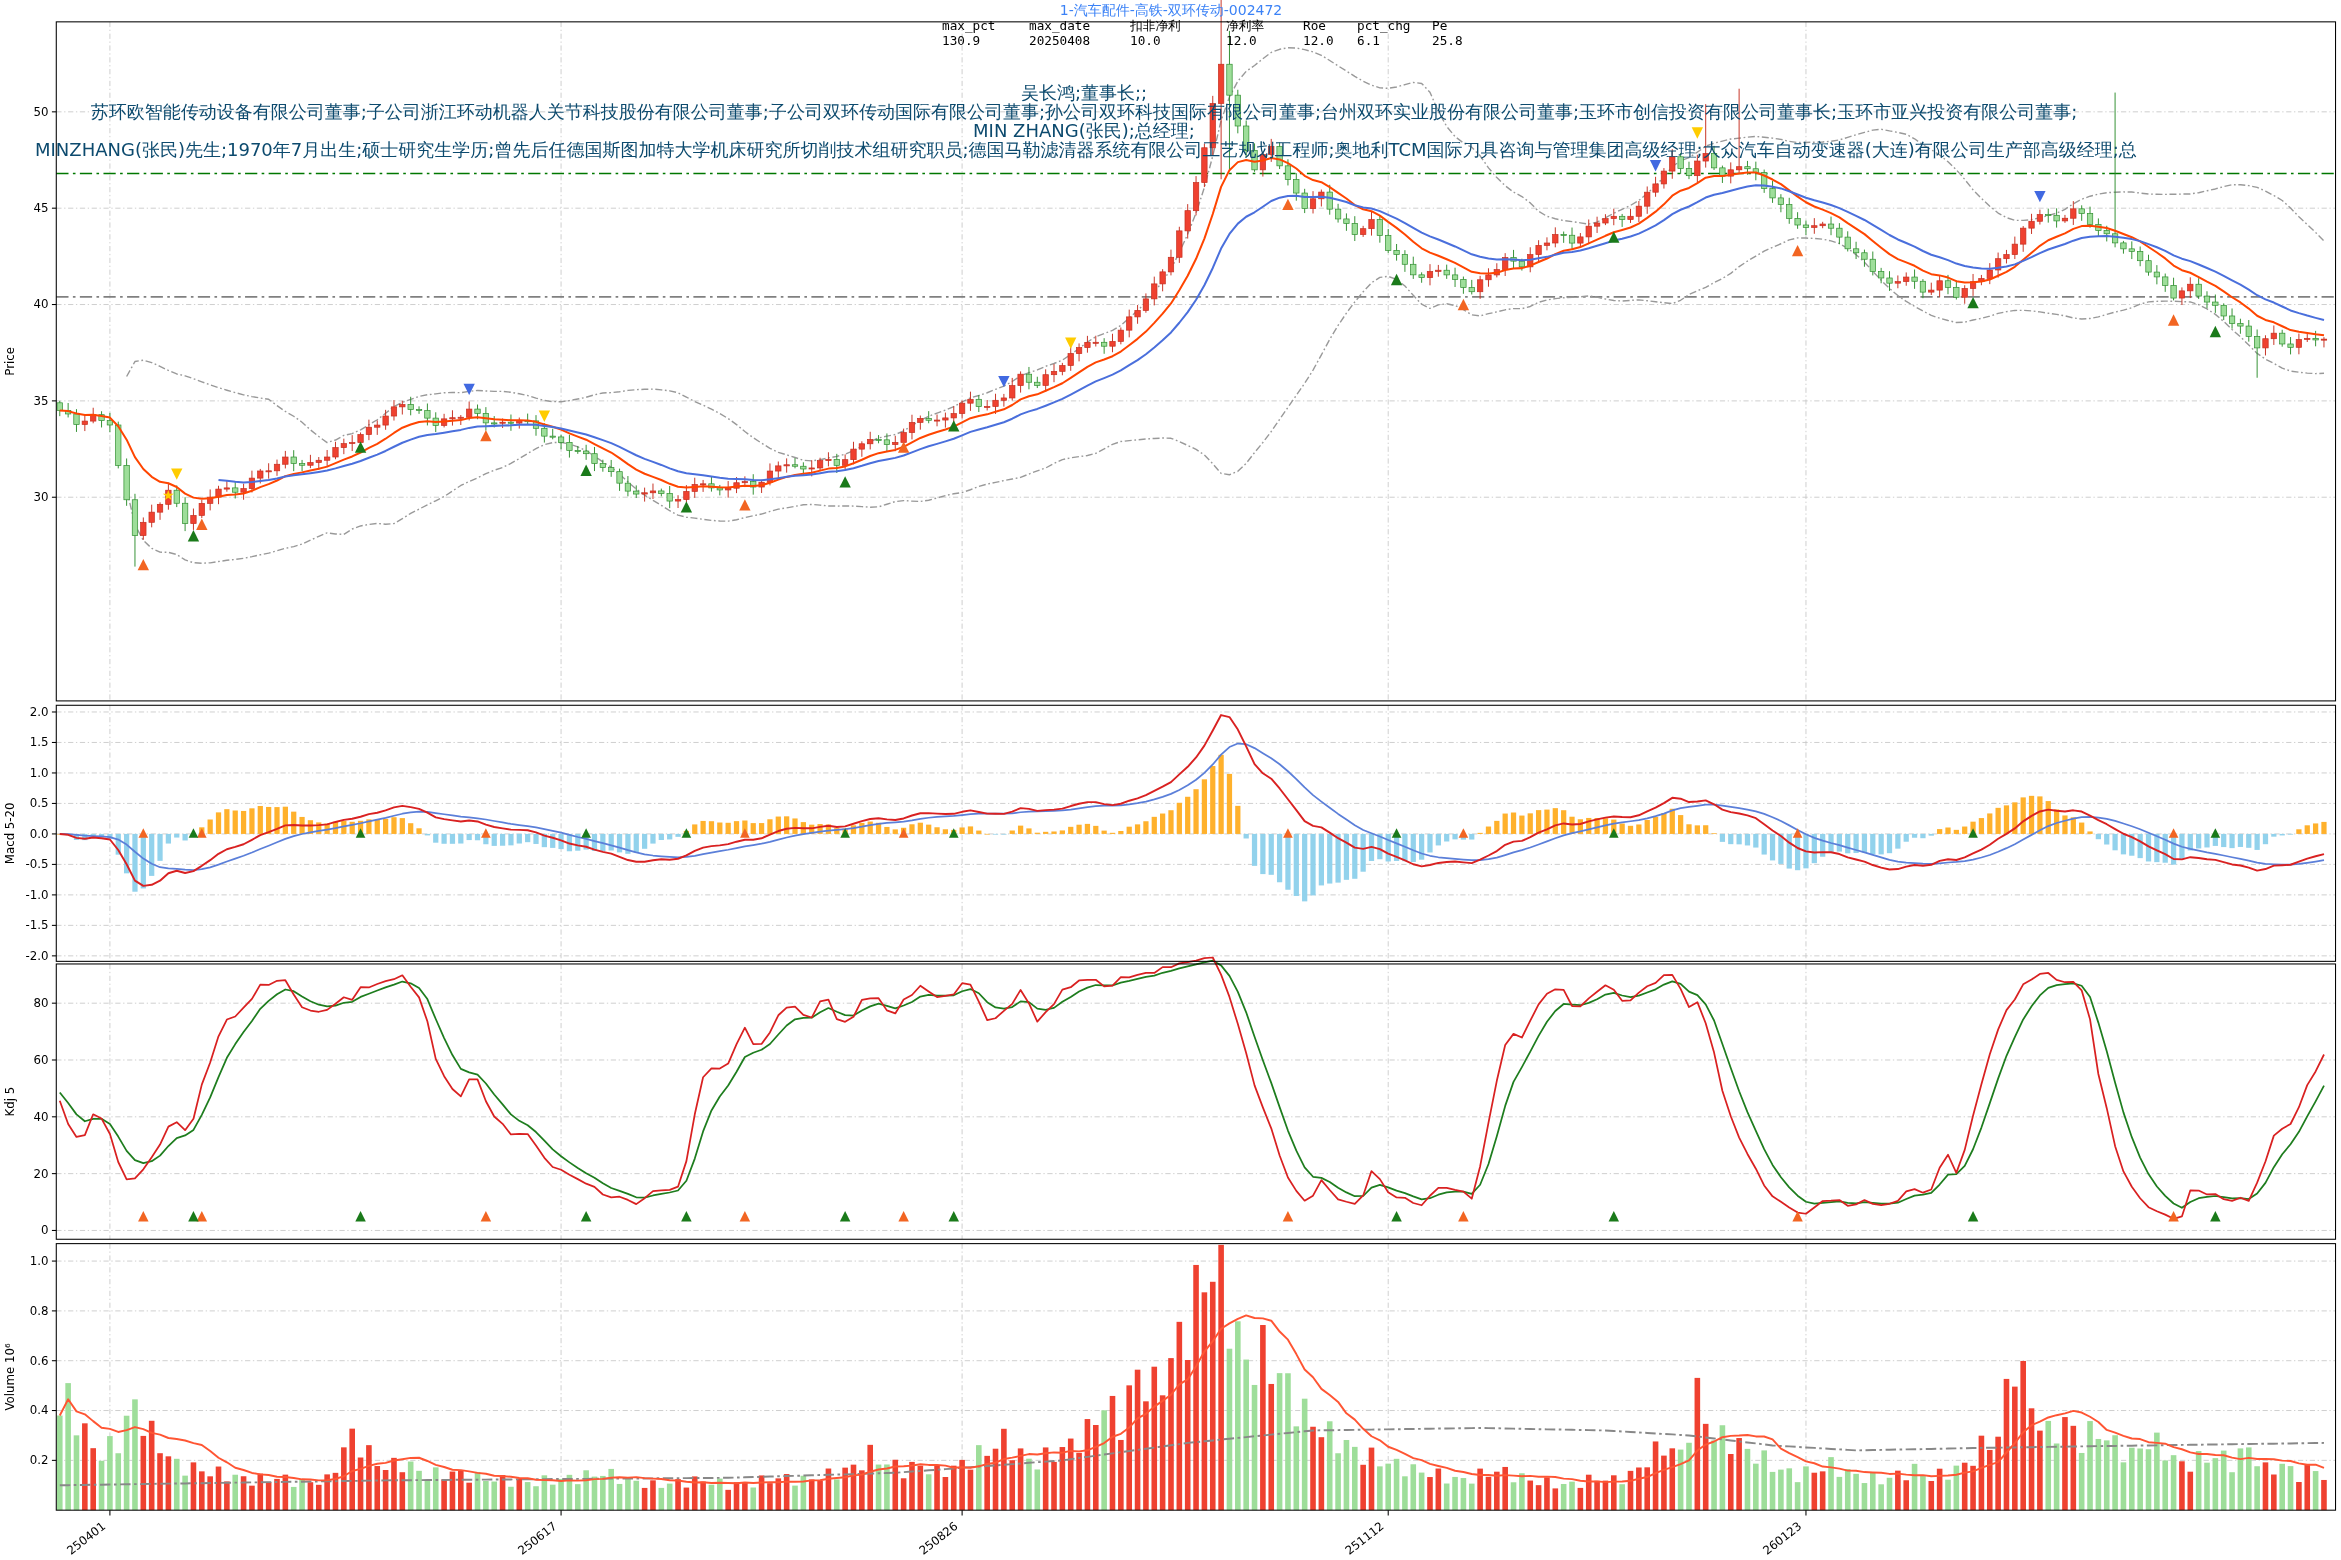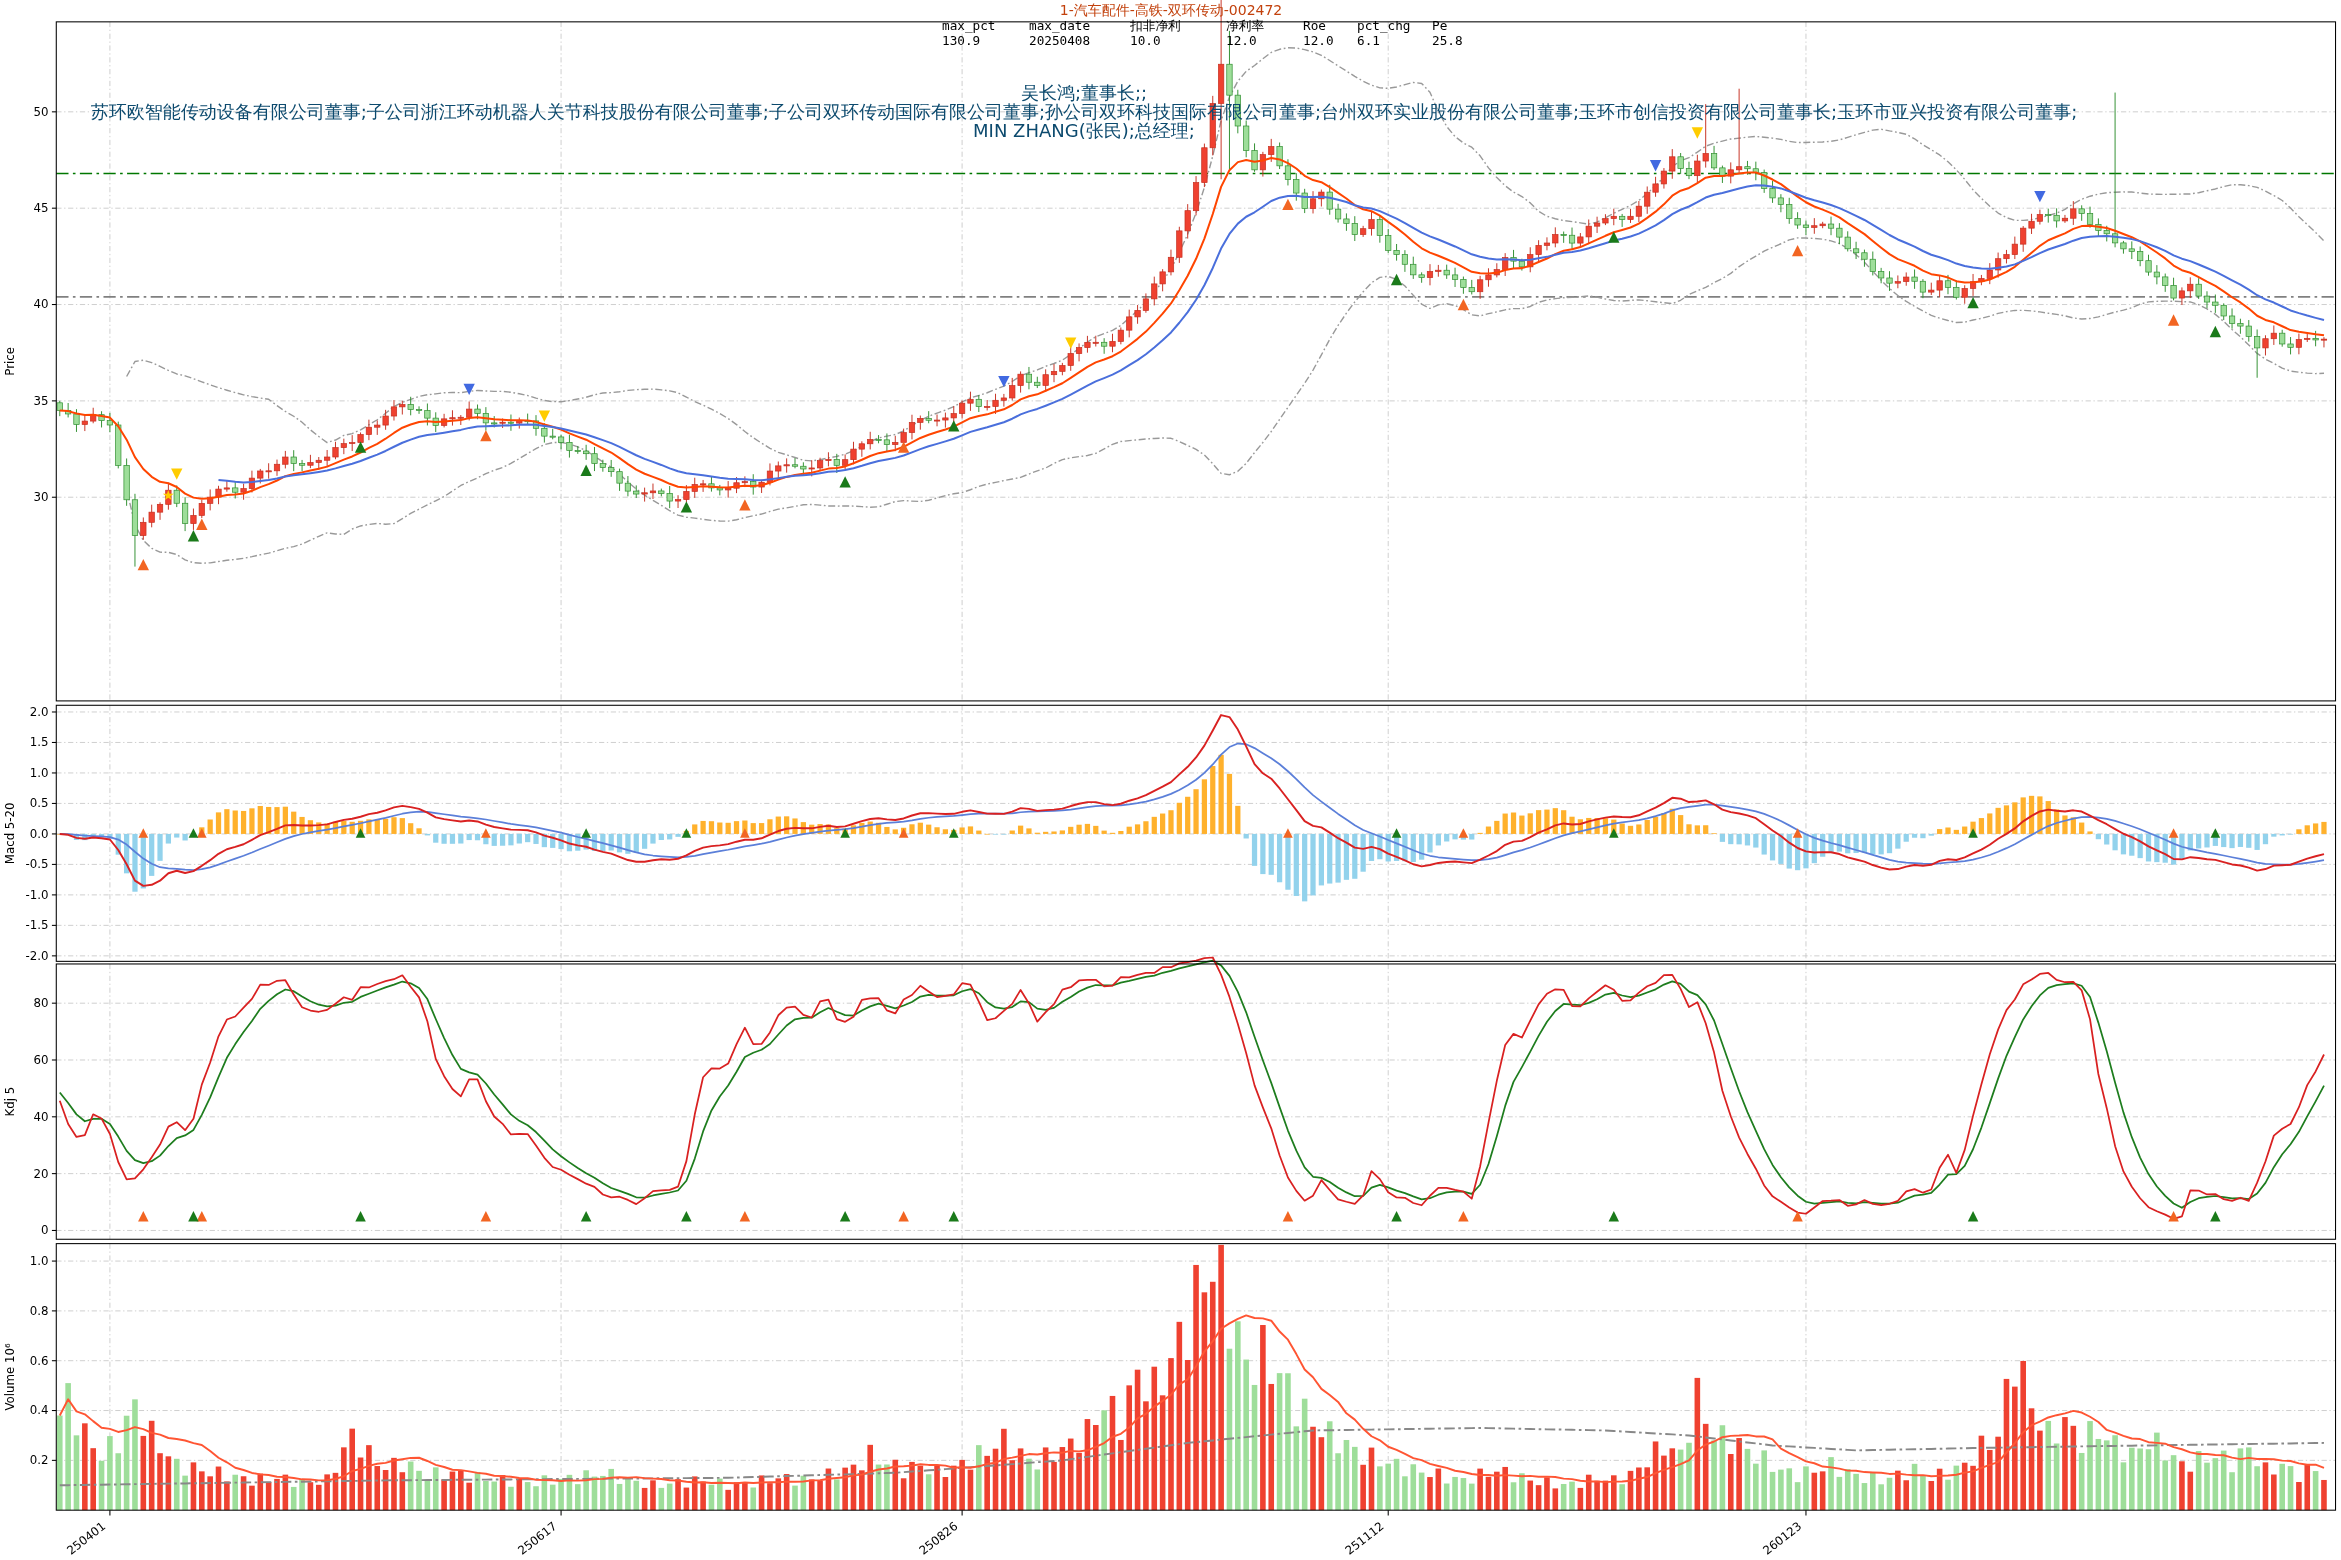--- a/index.html
+++ b/index.html
@@ -1,20 +1,20 @@
 <!DOCTYPE html>
 <html style="font-size:14px"><head>
 <meta charset="utf-8">
 <style>
   html,body{margin:0;padding:0;background:#ffffff;}
   body{width:2342px;height:1560px;position:relative;overflow:hidden;
        font-family:"DejaVu Sans","Liberation Sans",sans-serif;color:#000;}
   #chart-svg{position:absolute;left:0;top:0;z-index:1;}
   .overlay{position:absolute;z-index:3;}
-  #page-title{left:0;top:1.7px;width:2342px;text-align:center;font-size:14px;color:#c2410c;}
+  #page-title{left:0;top:1.7px;width:2342px;text-align:center;font-size:14px;color:#3b82f6;}
   #stats-block{left:942px;top:17.5px;font-family:"DejaVu Sans Mono","Liberation Mono",monospace;
                font-size:12.7px;line-height:15px;}
   .stats-row{display:flex;}
   .stats-cell{text-align:left;}
   .sc0{width:87px}.sc1{width:101px}.sc2{width:96px}.sc3{width:77px}.sc4{width:54px}.sc5{width:75px}.sc6{width:45px}
   #exec-block{left:35px;top:83px;width:2098px;text-align:center;font-size:18px;
               line-height:19px;color:#0c4a6e;z-index:4;}
   .exec-line{white-space:nowrap;}
 </style>
 </head>
@@ -40,20 +40,21 @@
     <span class="stats-cell sc4">12.0</span>
     <span class="stats-cell sc5">6.1</span>
     <span class="stats-cell sc6">25.8</span>
   </div>
 </div>
 
 <div class="overlay" id="exec-block">
   <div class="exec-line">吴长鸿;董事长;;</div>
   <div class="exec-line">苏环欧智能传动设备有限公司董事;子公司浙江环动机器人关节科技股份有限公司董事;子公司双环传动国际有限公司董事;孙公司双环科技国际有限公司董事;台州双环实业股份有限公司董事;玉环市创信投资有限公司董事长;玉环市亚兴投资有限公司董事;</div>
   <div class="exec-line">MIN ZHANG(张民);总经理;</div>
+  <div class="exec-line">MINZHANG(张民)先生;1970年7月出生;硕士研究生学历;曾先后任德国斯图加特大学机床研究所切削技术组研究职员;德国马勒滤清器系统有限公司工艺规划工程师;奥地利TCM国际刀具咨询与管理集团高级经理;大众汽车自动变速器(大连)有限公司生产部高级经理;总</div>
 </div>
 
 <svg id="chart-svg" width="2342" height="1560" viewBox="0 0 2679 1785">
     <g>
       <line x1="64" y1="568.9440976163451" x2="2672" y2="568.9440976163451" stroke="#c8c8c8" stroke-width="1" stroke-dasharray="6 3 1.5 3"></line>
       <line x1="64" y1="458.700056753689" x2="2672" y2="458.700056753689" stroke="#c8c8c8" stroke-width="1" stroke-dasharray="6 3 1.5 3"></line>
       <line x1="64" y1="348.45601589103296" x2="2672" y2="348.45601589103296" stroke="#c8c8c8" stroke-width="1" stroke-dasharray="6 3 1.5 3"></line>
       <line x1="64" y1="238.21197502837686" x2="2672" y2="238.21197502837686" stroke="#c8c8c8" stroke-width="1" stroke-dasharray="6 3 1.5 3"></line>
       <line x1="64" y1="127.96793416572075" x2="2672" y2="127.96793416572075" stroke="#c8c8c8" stroke-width="1" stroke-dasharray="6 3 1.5 3"></line>
       <line x1="125.36" y1="25" x2="125.36" y2="802" stroke="#c8c8c8" stroke-width="1" stroke-dasharray="6 3 1.5 3"></line>

